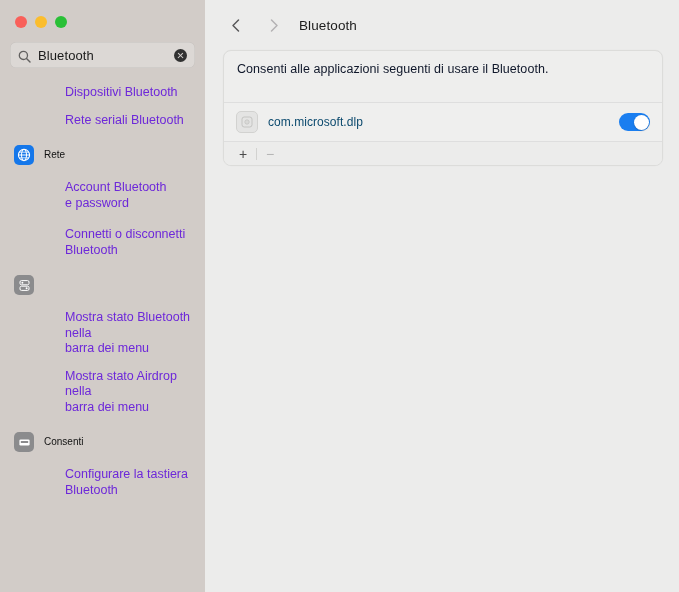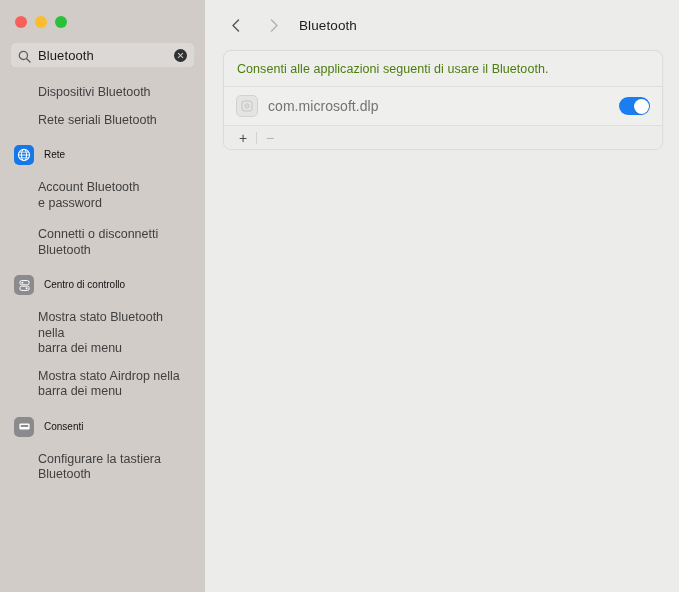--- a/index.html
+++ b/index.html
@@ -161,23 +161,24 @@
     height: 22px;
     border-radius: 6px;
     margin-right: 9px;
   }
 
   
   .row.sub {
     padding-left: 30px;
   }
   .row.sub .row-label {
-    color: #404040;
+    color: #6d28d9;
     font-size: 12.5px;
     line-height: 15.5px;
+    margin-left: 27px;
   }
 
   .spacer-sm { height: 7px; }
   .spacer-md { height: 11px; }
   .spacer-xs { height: 4px; }
 
   
   .main {
     flex: 1 1 auto;
     position: relative;
@@ -211,23 +212,23 @@
   .card {
     margin: 0 16px 0 18px;
     background: #eeeeed;
     border-radius: 8px;
     border: 0.5px solid #dcdcda;
     overflow: hidden;
     box-shadow: 0 0 0 0.5px rgba(0,0,0,0.02);
   }
 
   .card-header {
-    padding: 11px 14px 10px 13px;
+    padding: 11px 14px 26px 13px;
     font-size: 12.5px;
-    color: #4d7c0f;
+    color: #0f172a;
     border-bottom: 0.5px solid #dedede;
     letter-spacing: .05px;
   }
 
   .app-row {
     display: flex;
     align-items: center;
     padding: 8px 12px 8px 12px;
     border-bottom: 0.5px solid #dedede;
     background: #efefee;
@@ -240,22 +241,22 @@
     background: #e4e4e3;
     border: 0.5px solid #d2d2d0;
     flex: 0 0 22px;
     margin-right: 10px;
     display: flex;
     align-items: center;
     justify-content: center;
   }
 
   .app-name {
-    font-size: 14px;
-    color: #737373;
+    font-size: 12px;
+    color: #0c4a6e;
     flex: 1 1 auto;
     letter-spacing: .05px;
   }
 
   .toggle {
     width: 31px;
     height: 18px;
     border-radius: 9px;
     background: #1a7ef0;
     position: relative;
@@ -374,21 +375,20 @@
 
       <div class="row header">
         <span class="row-icon gray">
           <svg width="13" height="13" viewBox="0 0 13 13">
             <rect x="2" y="1.6" width="9" height="4.2" rx="1.4" fill="none" stroke="#fff" stroke-width="1"></rect>
             <circle cx="4.4" cy="3.7" r="1" fill="#fff"></circle>
             <rect x="2" y="7.2" width="9" height="4.2" rx="1.4" fill="none" stroke="#fff" stroke-width="1"></rect>
             <circle cx="8.6" cy="9.3" r="1" fill="#fff"></circle>
           </svg>
         </span>
-        <span class="row-label">Centro di controllo</span>
       </div>
 
       <div class="spacer-sm"></div>
 
       <div class="row sub">
         <span class="row-label" style="white-space:pre-line">Mostra stato Bluetooth nella
 barra dei menu</span>
       </div>
 
       <div class="spacer-xs"></div>

